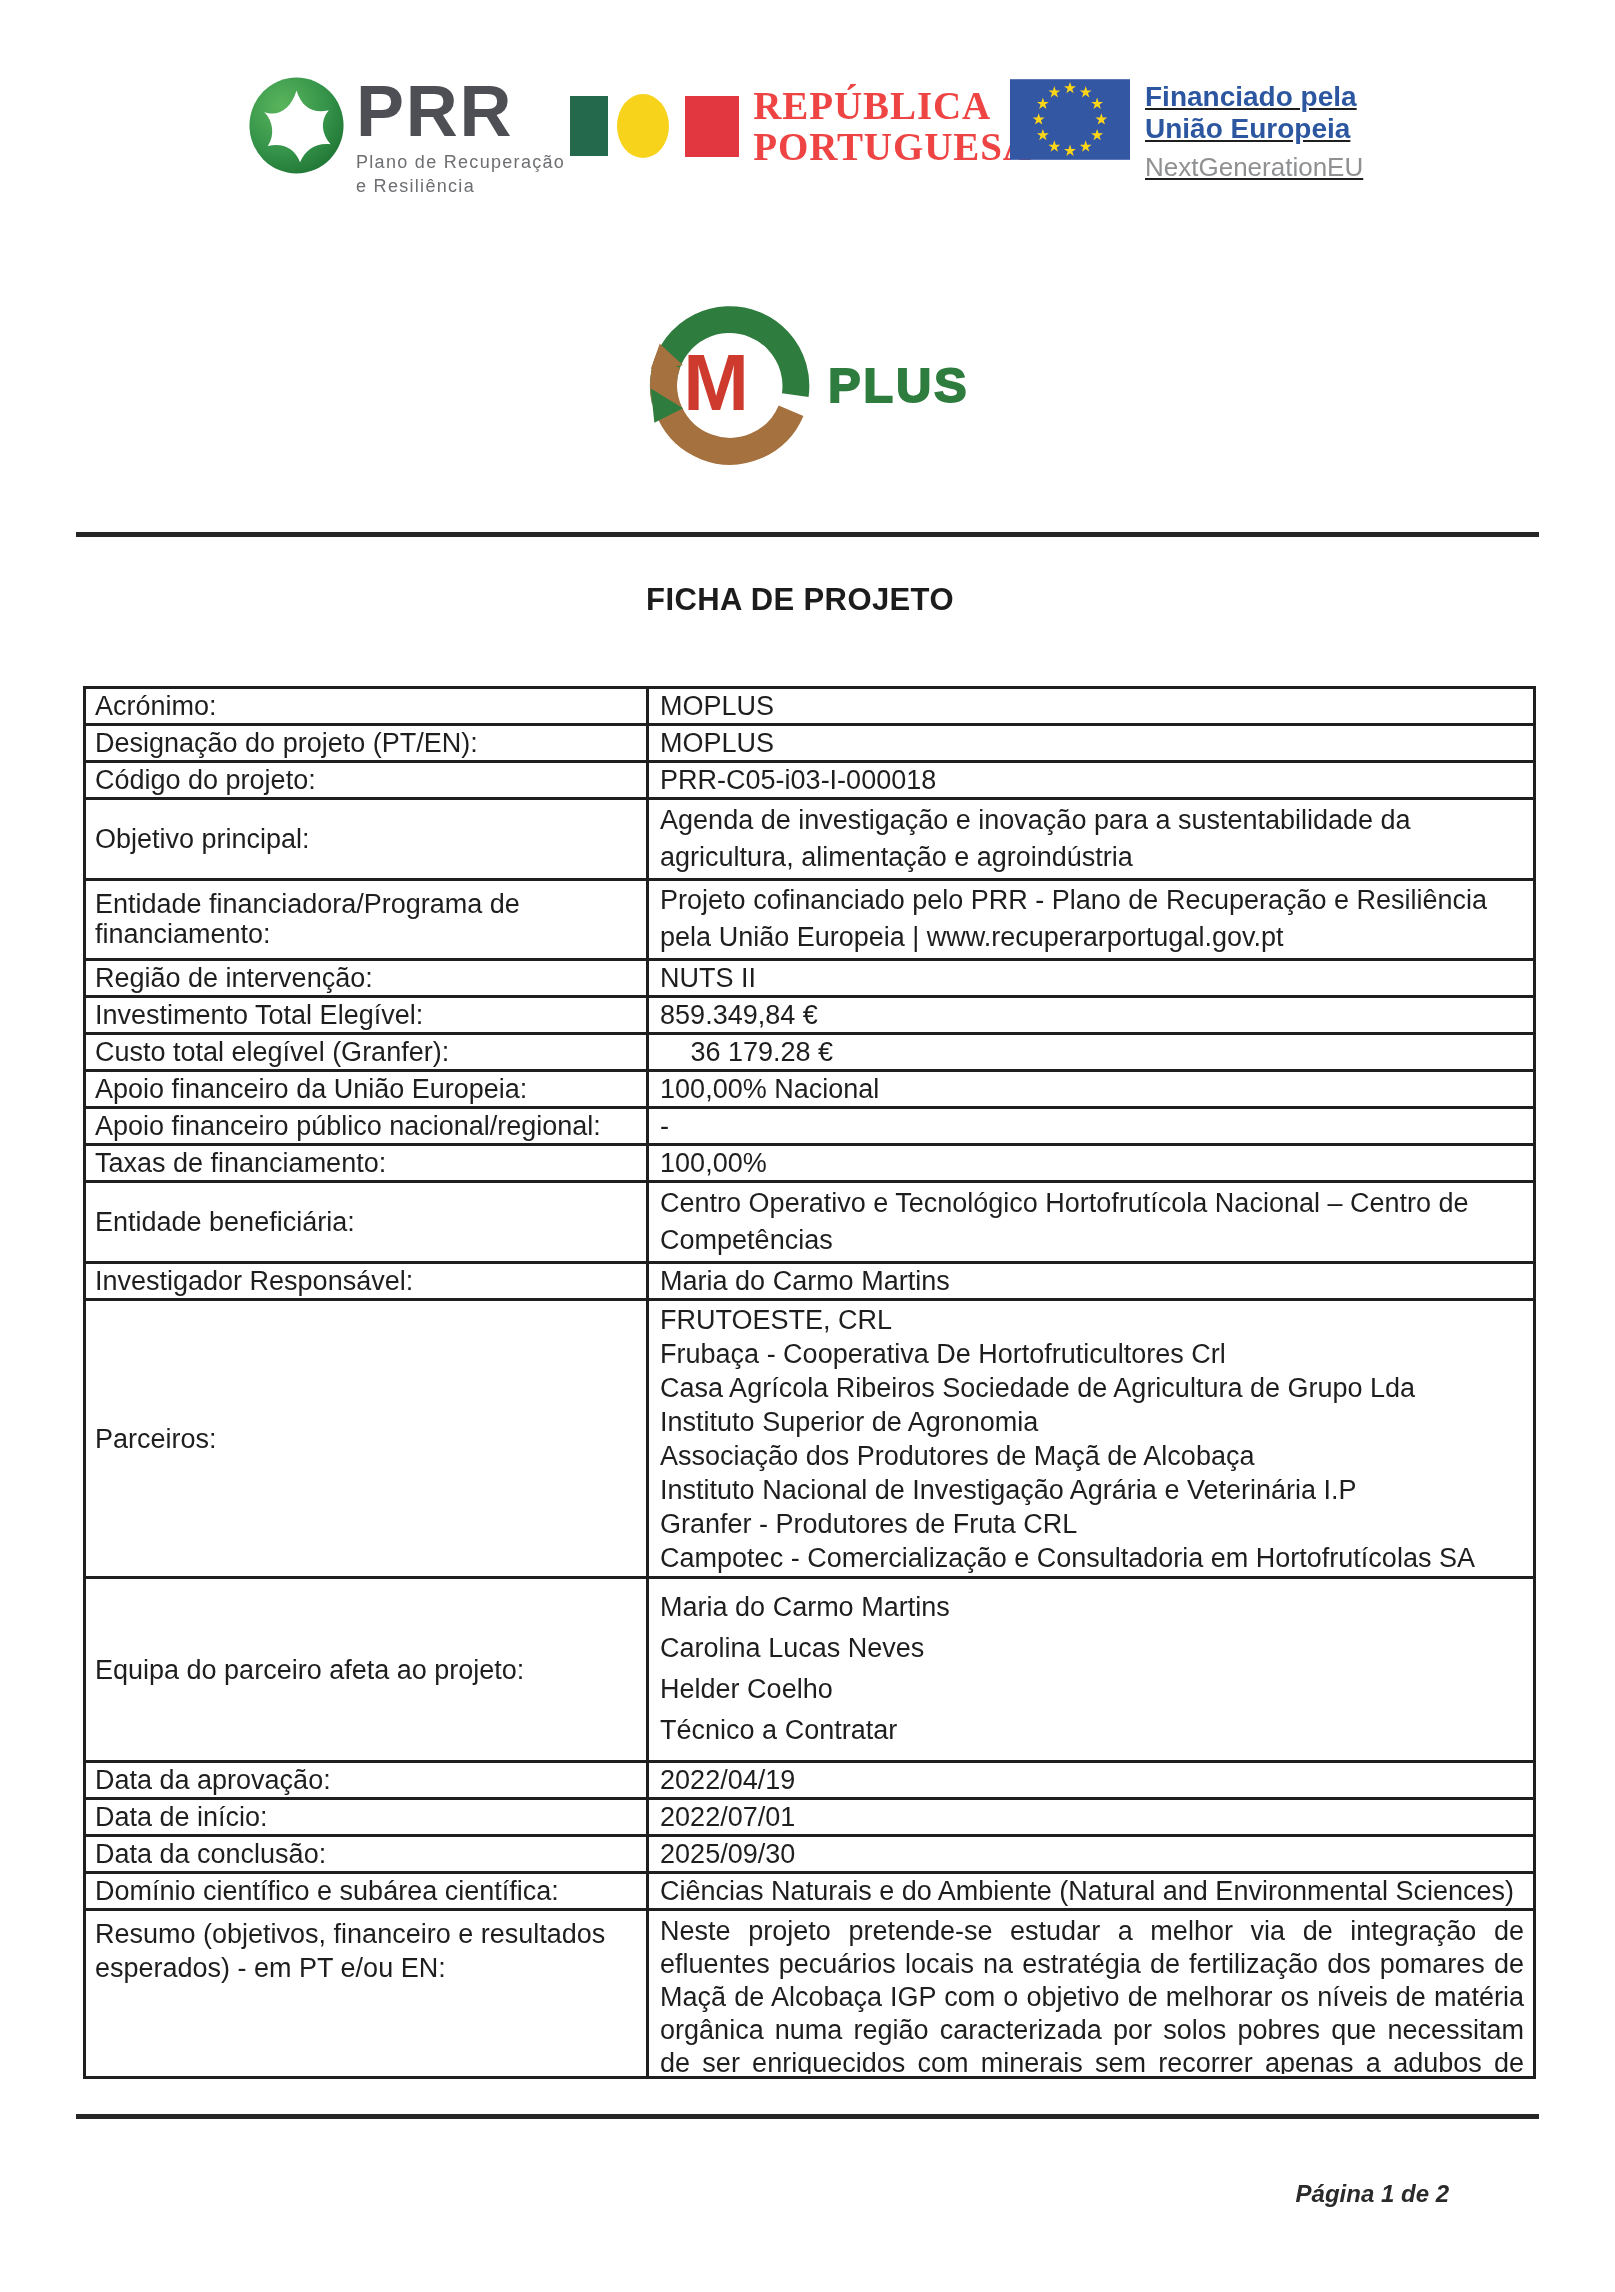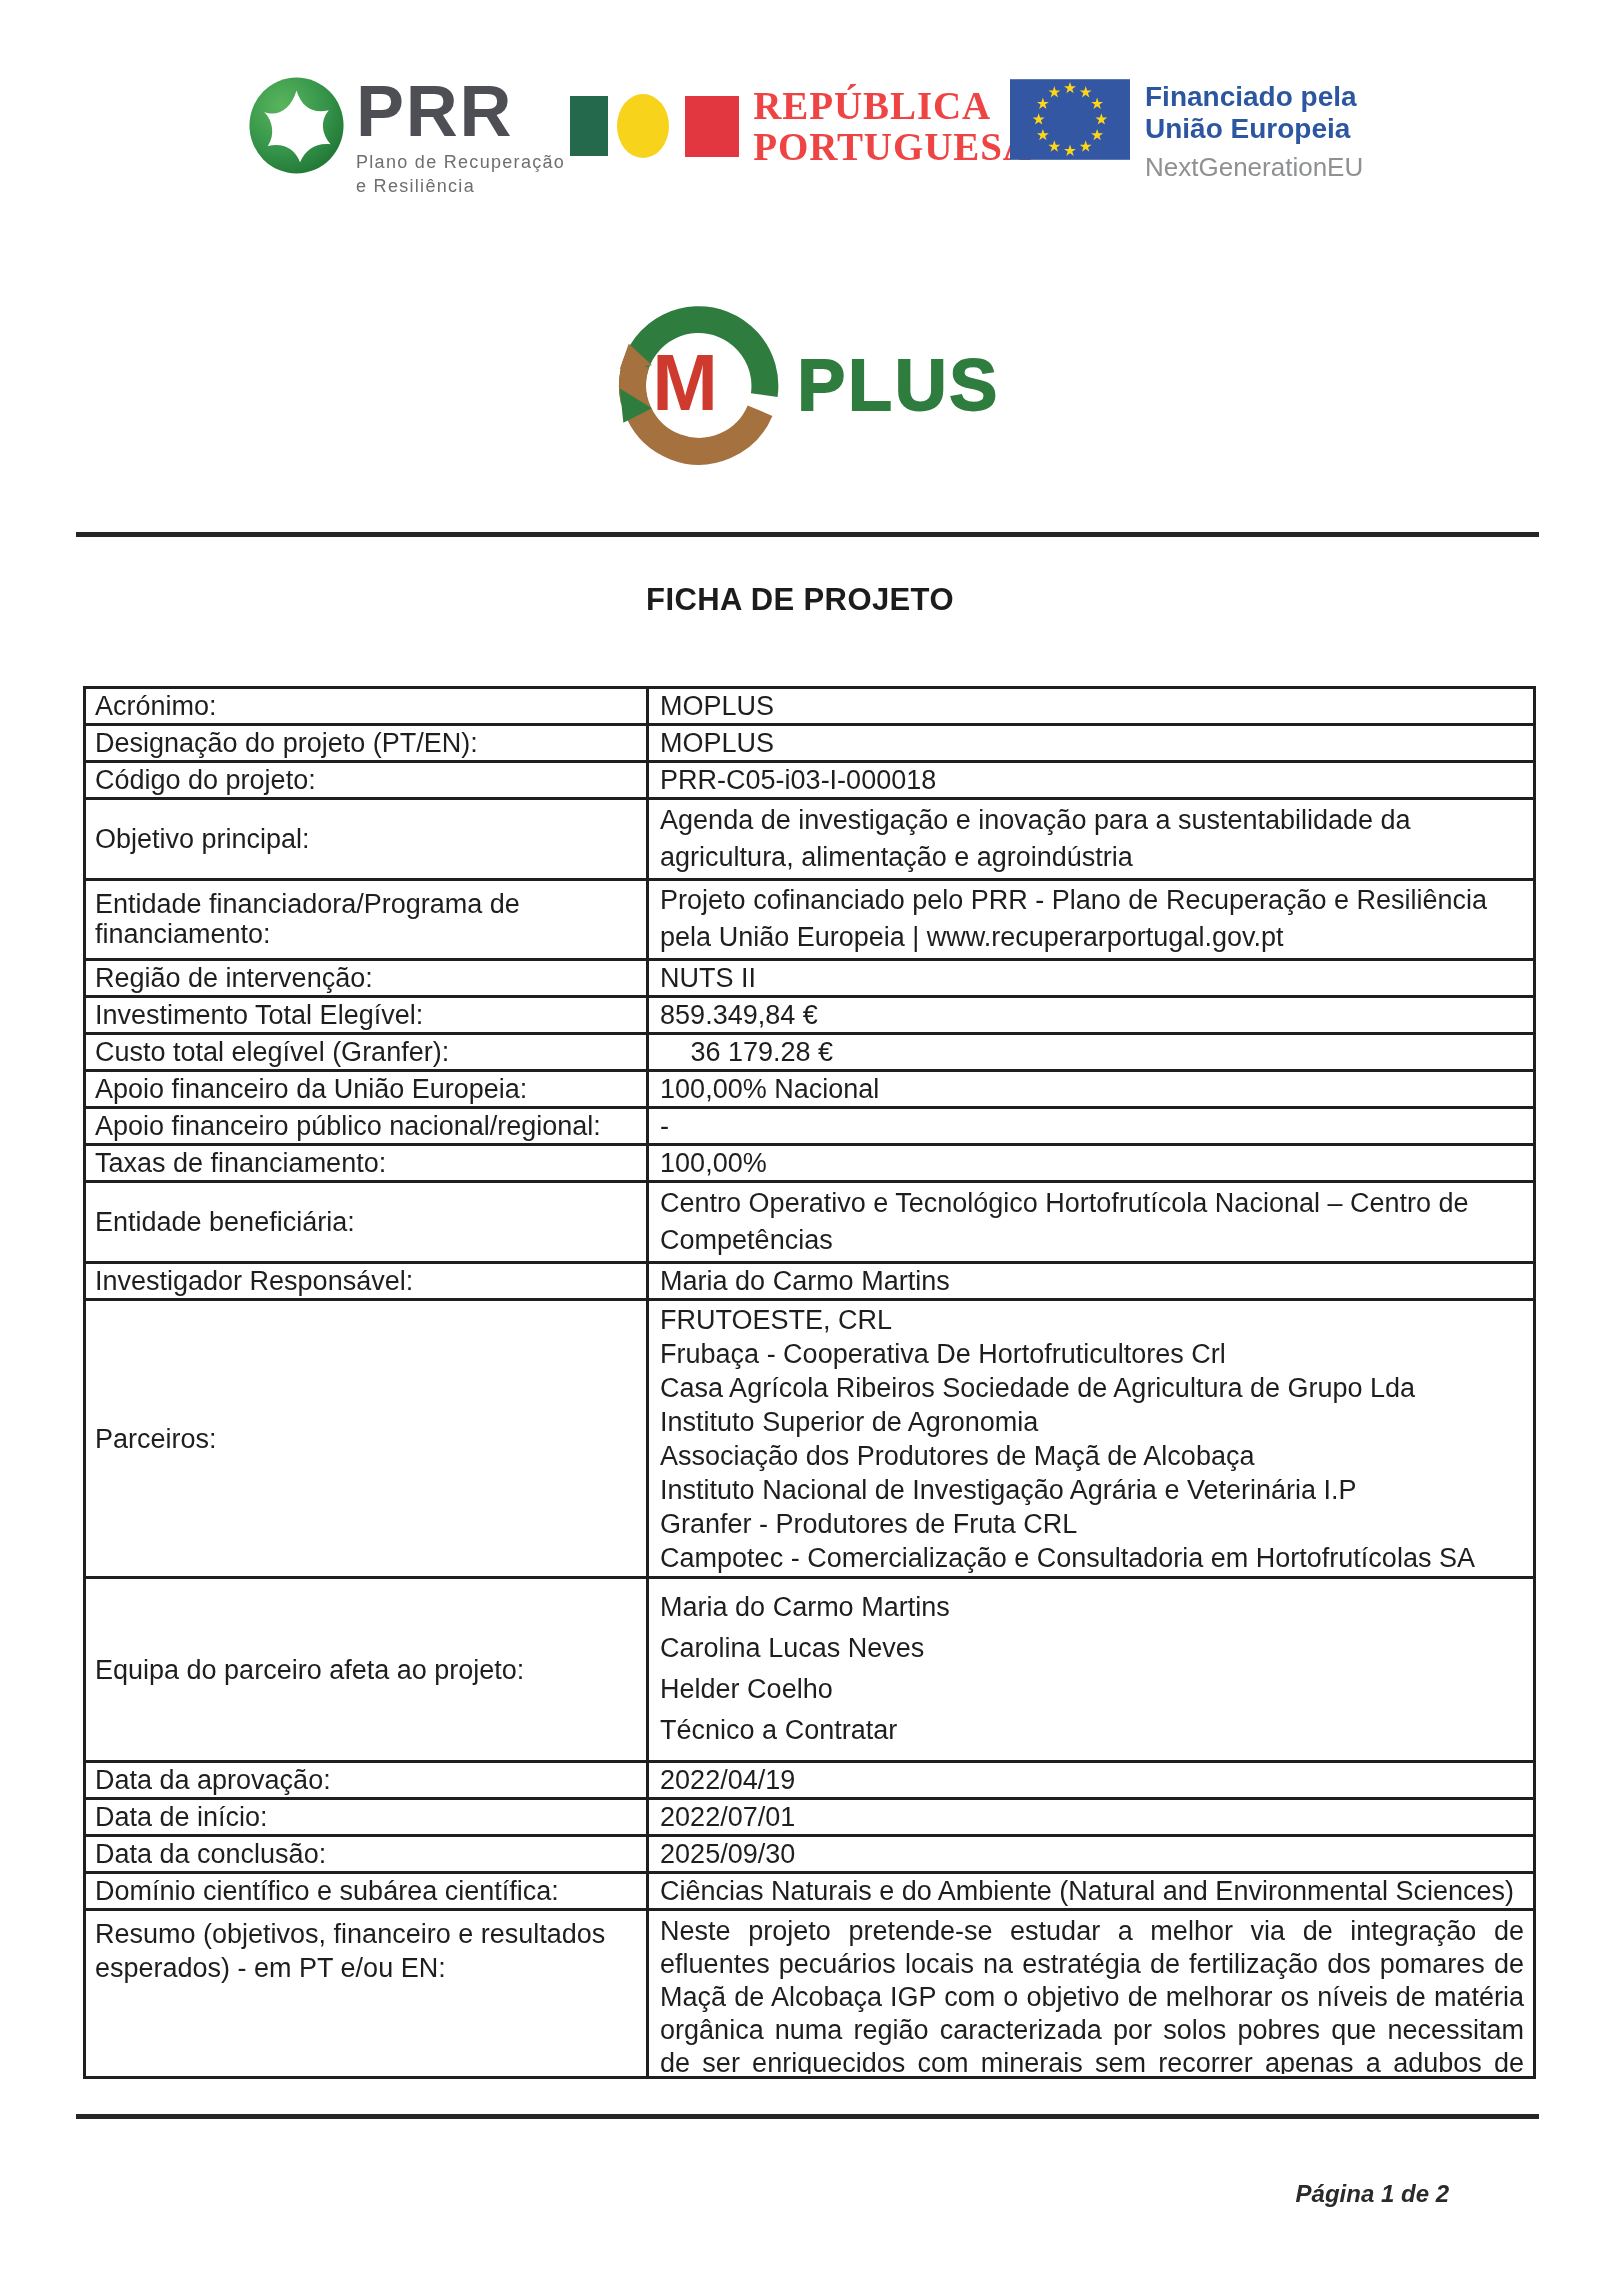--- a/index.html
+++ b/index.html
@@ -17,26 +17,26 @@
   .prr-text .prr-abbr{font-size:72px;font-weight:bold;color:#4d4f54;line-height:68px;letter-spacing:1.8px;}
   .prr-text .prr-tagline{margin-top:5.4px;font-size:18px;color:#6d6e71;letter-spacing:1.3px;line-height:24px;white-space:pre-line;}
   .rp-group{position:absolute;left:570px;top:85px;display:flex;align-items:center;gap:0;}
   .rp-flag{display:flex;align-items:center;}
   .rp-rect-green{width:38px;height:60px;background:#25694c;}
   .rp-ellipse{width:52px;height:64px;background:#f8d31c;border-radius:50%;margin-left:9px;}
   .rp-rect-red{width:54px;height:61px;background:#e23640;margin-left:16px;}
   .rp-text{margin-left:14.3px;font-family:"Liberation Serif","DejaVu Serif",serif;font-weight:bold;font-size:39px;line-height:41px;color:#ef4444;letter-spacing:0.9px;}
   .eu-group{position:absolute;left:1010px;top:79px;display:flex;align-items:flex-start;}
   .eu-flag{display:block;}
-  .eu-text{margin-left:15px;padding-top:1.8px;}
+  .eu-text{margin-left:15px;padding-top:1.8px;text-decoration:underline;}
   .eu-text .eu-line{font-size:28px;font-weight:bold;color:#2c57a0;line-height:32px;}
   .eu-text .eu-next{margin-top:8px;font-size:26px;color:#8f9092;line-height:29px;}
   
   .moplus{position:absolute;left:0;right:0;top:297px;height:176px;display:flex;justify-content:center;align-items:center;gap:14.3px;}
-  .moplus-plus{font-size:72px;font-weight:bold;color:#2f7c3f;letter-spacing:2.7px;text-align:center;-webkit-text-stroke:1.8px #2f7c3f;}
+  .moplus-plus{font-size:49px;font-weight:bold;color:#2f7c3f;letter-spacing:2.7px;text-align:center;-webkit-text-stroke:1.8px #2f7c3f;}
   
   .rule{position:absolute;left:76px;width:1463px;height:4.5px;background:#262626;}
   .rule-top{top:532px;}
   .rule-bottom{top:2114px;}
   .doc-title{position:absolute;left:0;right:16px;top:582px;text-align:center;font-size:31px;font-weight:bold;letter-spacing:0.4px;color:#1c1c1c;}
   
   .ficha{position:absolute;left:83px;top:686px;border-collapse:collapse;table-layout:fixed;width:1453px;font-size:27px;color:#1e1e1e;}
   .ficha td{border:3.6px solid #1f1f1f;vertical-align:middle;line-height:30px;overflow:hidden;}
   .ficha td.label{width:546px;padding:1.8px 5.4px 1.8px 9px;}
   .ficha td.value{padding:1.8px 9px 1.8px 10.7px;}

